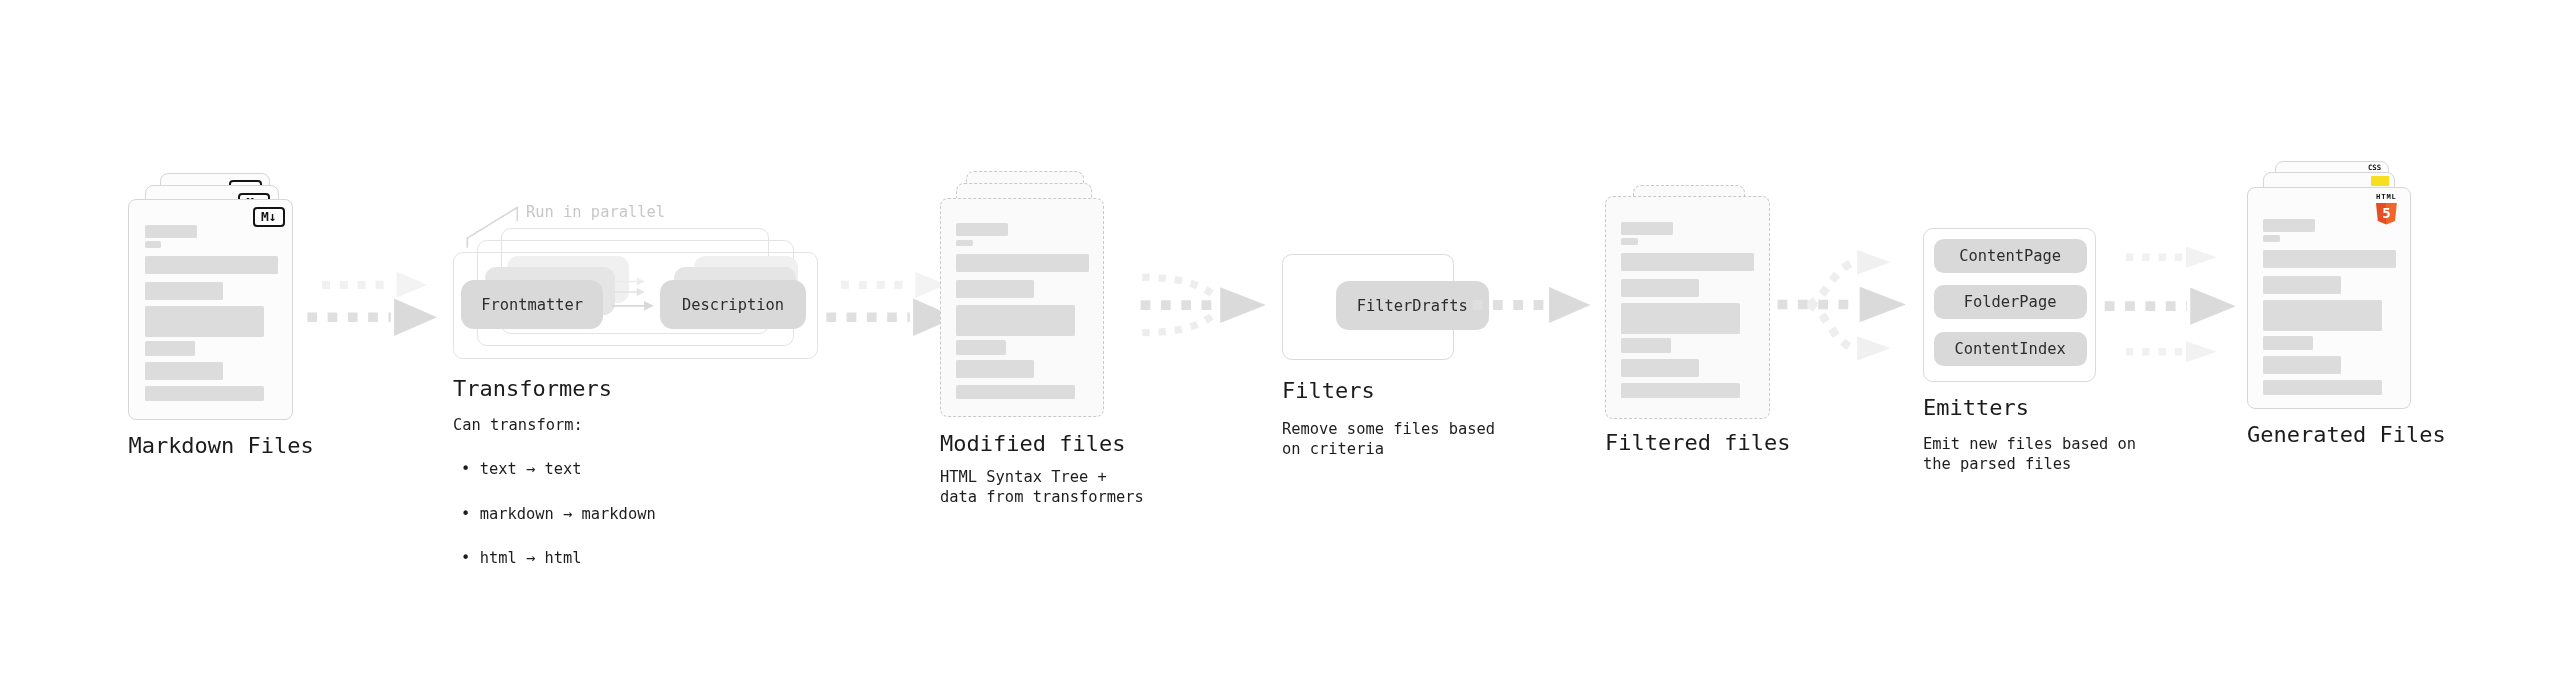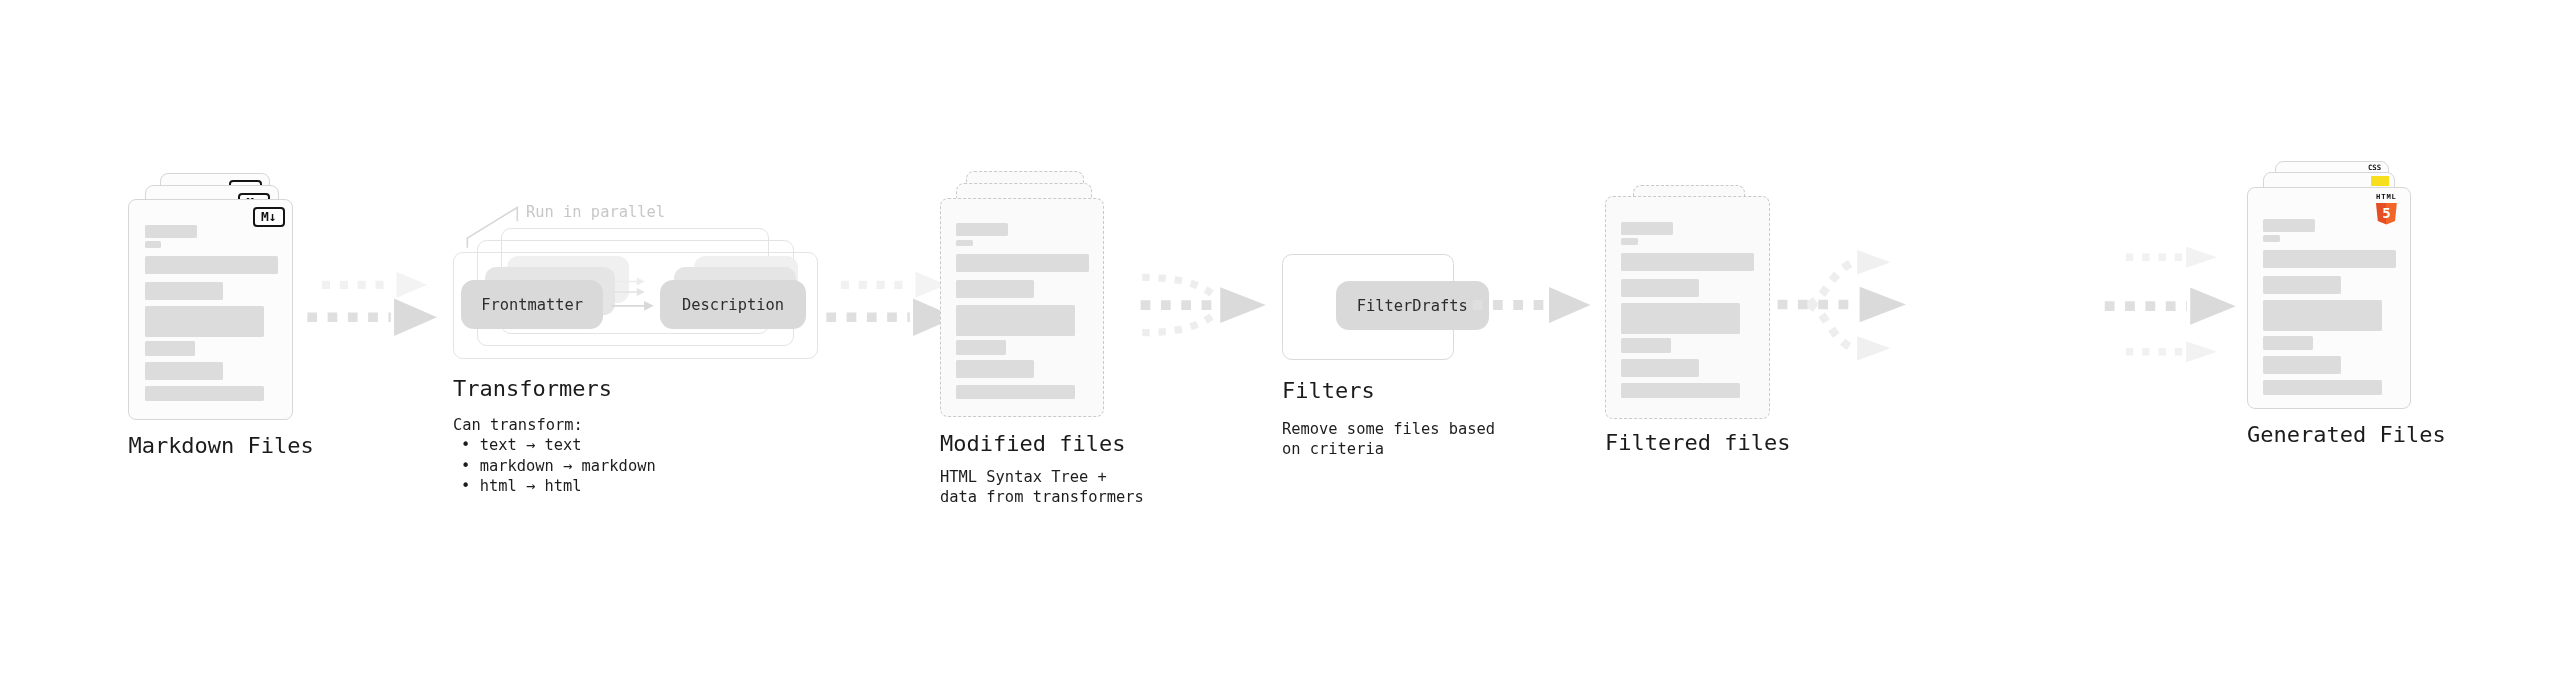--- a/index.html
+++ b/index.html
@@ -7,21 +7,21 @@
           font-family:"DejaVu Sans Mono","Liberation Mono",monospace;}
   .stage{position:absolute;}
   .card{position:absolute;background:#fcfcfc;border:1.6px solid #d6d6d6;border-radius:8.1px;box-sizing:border-box;}
   .card.dashed{background:#fafafa;border:1.6px dashed #c9c9c9;}
   .doc-skeleton{position:absolute;left:15.4px;top:24.4px;right:8.1px;}
   .sk-line{background:#dcdcdc;border-radius:1.6px;}
   .md-badge{position:absolute;top:6.5px;right:7.3px;width:32.5px;height:20.3px;border:2.4px solid #141414;border-radius:4.1px;
             background:#ffffff;color:#141414;font-weight:bold;font-size:13px;line-height:16.3px;text-align:center;box-sizing:border-box;}
   .stage-title{position:absolute;font-size:22px;color:#1b1b1b;white-space:nowrap;}
   .stage-desc{position:absolute;font-size:15.4px;line-height:20.3px;color:#1d1d1d;white-space:nowrap;}
-  .stage-desc .indent{padding-left:8.1px;}
+  .stage-desc .indent{padding-left:8.1px;margin-top:24px;}
   .note{position:absolute;font-size:15.4px;color:#c7c7c7;white-space:nowrap;}
   .frame{position:absolute;border:1.6px solid #e3e3e3;border-radius:9.8px;box-sizing:border-box;background:transparent;}
   .frame.solidbg{background:#ffffff;border-color:#dadada;}
   .pill{position:absolute;background:#d9d9d9;border-radius:13px;display:flex;align-items:center;justify-content:center;
         font-size:15.4px;color:#2d2d2d;}
   .pill.small{border-radius:9.8px;}
   .pill.ghost1{background:#e5e5e5;border-radius:11.4px;}
   .pill.ghost2{background:#f0f0f0;border-radius:11.4px;}
   .arrow-svg{position:absolute;}
   .html5-badge{position:absolute;top:5.7px;right:11.4px;width:24.4px;text-align:center;}
@@ -170,20 +170,31 @@
 
   <svg class="arrow-svg" style="left:1776px;top:241px;" width="134" height="127" viewBox="0 0 165 156">
     <path d="M40,78 C62,70 66,40 94,26" stroke="#eeeeee" stroke-width="10" stroke-dasharray="10 11" fill="none"></path>
     <polygon points="100,11 141,26 100,41" fill="#f0f0f0"></polygon>
     <path d="M40,78 C62,86 66,118 94,132" stroke="#eeeeee" stroke-width="10" stroke-dasharray="10 11" fill="none"></path>
     <polygon points="100,117 141,132 100,147" fill="#f0f0f0"></polygon>
     <line x1="2" y1="78" x2="100" y2="78" stroke="#dfdfdf" stroke-width="12" stroke-dasharray="12 13"></line>
     <polygon points="103,56 160,78 103,100" fill="#dadada"></polygon>
   </svg>
 
+  <div class="stage" style="left:1923px;top:228px;width:211px;height:260px;">
+    <div class="frame solidbg" style="left:0px;top:0px;width:173px;height:154px;"></div>
+    <div class="pill small" style="left:10.6px;top:10.6px;width:153px;height:34px;">ContentPage</div>
+    <div class="pill small" style="left:10.6px;top:57px;width:153px;height:34px;">FolderPage</div>
+    <div class="pill small" style="left:10.6px;top:104px;width:153px;height:34px;">ContentIndex</div>
+    <div class="stage-title" style="left:0px;top:167px;">Emitters</div>
+    <div class="stage-desc" style="left:0px;top:206px;">
+      <div>Emit new files based on</div>
+      <div>the parsed files</div>
+    </div>
+  </div>
 
   <svg class="arrow-svg" style="left:2103px;top:241px;" width="137" height="127" viewBox="0 0 168 156">
     <line x1="28" y1="20" x2="98" y2="20" stroke="#f1f1f1" stroke-width="9" stroke-dasharray="9 11"></line>
     <polygon points="102,7 140,20 102,33" fill="#f2f2f2"></polygon>
     <line x1="2" y1="80" x2="103" y2="80" stroke="#dfdfdf" stroke-width="12" stroke-dasharray="12 13"></line>
     <polygon points="107,57 163,80 107,103" fill="#dadada"></polygon>
     <line x1="28" y1="136" x2="98" y2="136" stroke="#f1f1f1" stroke-width="9" stroke-dasharray="9 11"></line>
     <polygon points="102,123 140,136 102,149" fill="#f2f2f2"></polygon>
   </svg>
 

